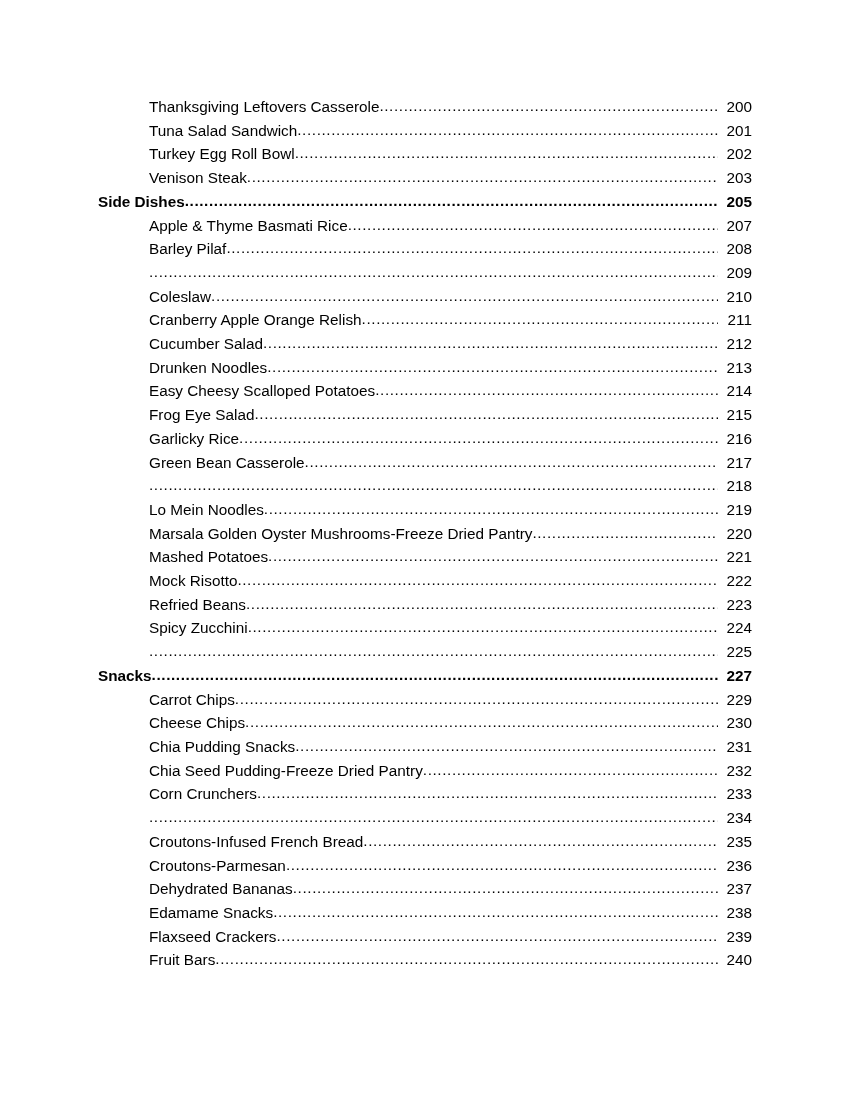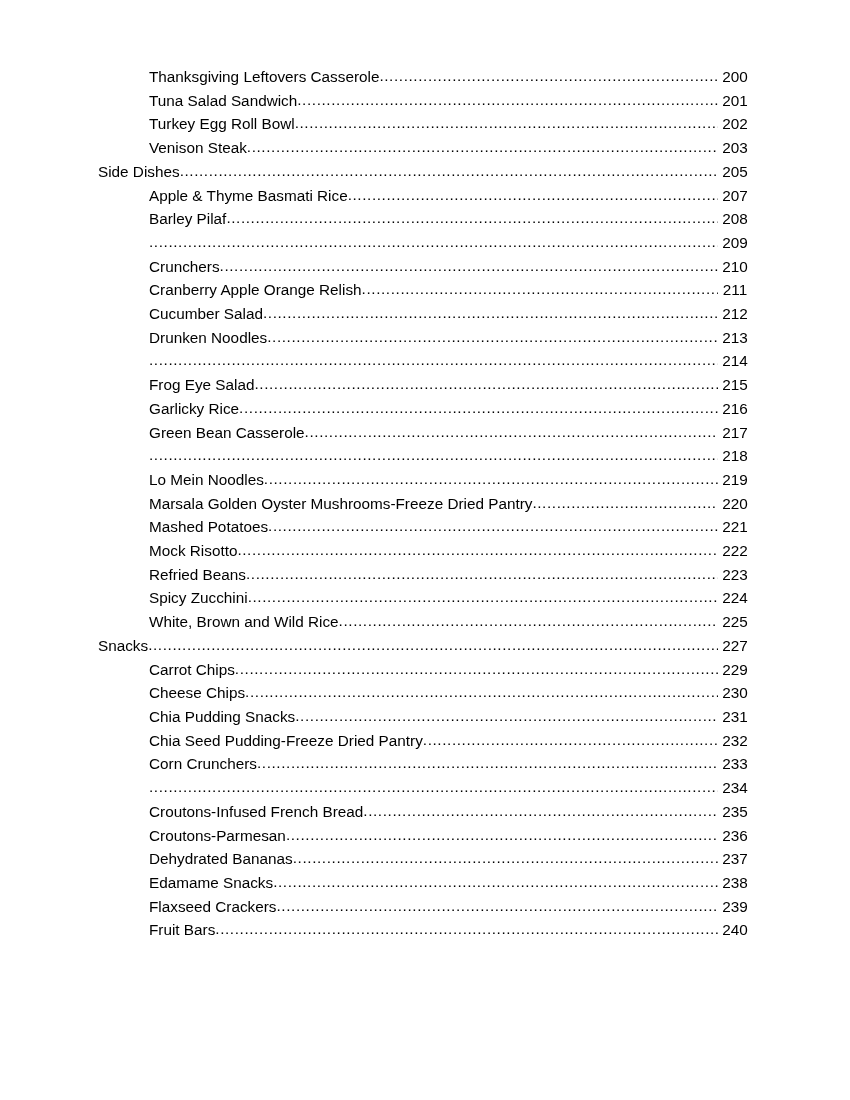--- a/index.html
+++ b/index.html
@@ -12,21 +12,21 @@
     background: #ffffff;
     font-family: "Liberation Sans", sans-serif;
     color: #000000;
     overflow: hidden;
   }
   .page {
     position: relative;
     width: 850px;
     height: 1047px;
     box-sizing: border-box;
-    padding: 65px 98px 0 98px;
+    padding: 95px 98px 0 98px;
   }
   .toc {
     width: 654px;
   }
   .toc-entry {
     display: flex;
     align-items: baseline;
     font-size: 15.3px;
     line-height: 23.7px;
     white-space: nowrap;
@@ -38,25 +38,25 @@
     flex: 1 1 auto;
     overflow: hidden;
     white-space: nowrap;
     margin: 0 0px;
     letter-spacing: 0.6px;
     font-size: 15.3px;
     transform: translateY(-1px);
   }
   .toc-entry .page-num {
     flex: 0 0 auto;
-    text-align: center;
+    text-align: right;
     min-width: 34px;
   }
   .level-1 {
-    font-weight: normal;
+    font-weight: bold;
     padding-left: 0px;
   }
   .level-2 {
     font-weight: normal;
     padding-left: 51px;
   }
 </style>
 </head>
 <body>
 
@@ -95,40 +95,41 @@
       <div class="toc-entry level-2">
         <span class="label">Barley Pilaf</span>
         <span class="dots"> ........................................................................................................................................................................................................</span>
         <span class="page-num">208</span>
       </div>
       <div class="toc-entry level-2">
         <span class="dots"> ........................................................................................................................................................................................................</span>
         <span class="page-num">209</span>
       </div>
       <div class="toc-entry level-2">
-        <span class="label">Crunchers</span>
+        <span class="label">Coleslaw</span>
         <span class="dots"> ........................................................................................................................................................................................................</span>
         <span class="page-num">210</span>
       </div>
       <div class="toc-entry level-2">
         <span class="label">Cranberry Apple Orange Relish</span>
         <span class="dots"> ........................................................................................................................................................................................................</span>
         <span class="page-num">211</span>
       </div>
       <div class="toc-entry level-2">
         <span class="label">Cucumber Salad</span>
         <span class="dots"> ........................................................................................................................................................................................................</span>
         <span class="page-num">212</span>
       </div>
       <div class="toc-entry level-2">
         <span class="label">Drunken Noodles</span>
         <span class="dots"> ........................................................................................................................................................................................................</span>
         <span class="page-num">213</span>
       </div>
       <div class="toc-entry level-2">
+        <span class="label">Easy Cheesy Scalloped Potatoes</span>
         <span class="dots"> ........................................................................................................................................................................................................</span>
         <span class="page-num">214</span>
       </div>
       <div class="toc-entry level-2">
         <span class="label">Frog Eye Salad</span>
         <span class="dots"> ........................................................................................................................................................................................................</span>
         <span class="page-num">215</span>
       </div>
       <div class="toc-entry level-2">
         <span class="label">Garlicky Rice</span>
@@ -168,21 +169,20 @@
         <span class="label">Refried Beans</span>
         <span class="dots"> ........................................................................................................................................................................................................</span>
         <span class="page-num">223</span>
       </div>
       <div class="toc-entry level-2">
         <span class="label">Spicy Zucchini</span>
         <span class="dots"> ........................................................................................................................................................................................................</span>
         <span class="page-num">224</span>
       </div>
       <div class="toc-entry level-2">
-        <span class="label">White, Brown and Wild Rice</span>
         <span class="dots"> ........................................................................................................................................................................................................</span>
         <span class="page-num">225</span>
       </div>
       <div class="toc-entry level-1">
         <span class="label">Snacks</span>
         <span class="dots"> ........................................................................................................................................................................................................</span>
         <span class="page-num">227</span>
       </div>
       <div class="toc-entry level-2">
         <span class="label">Carrot Chips</span>

